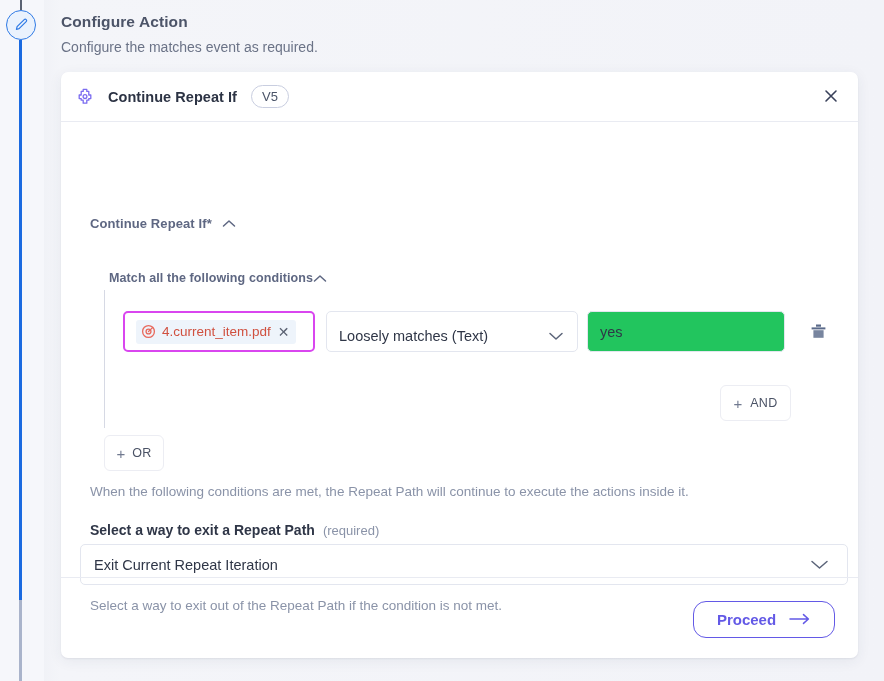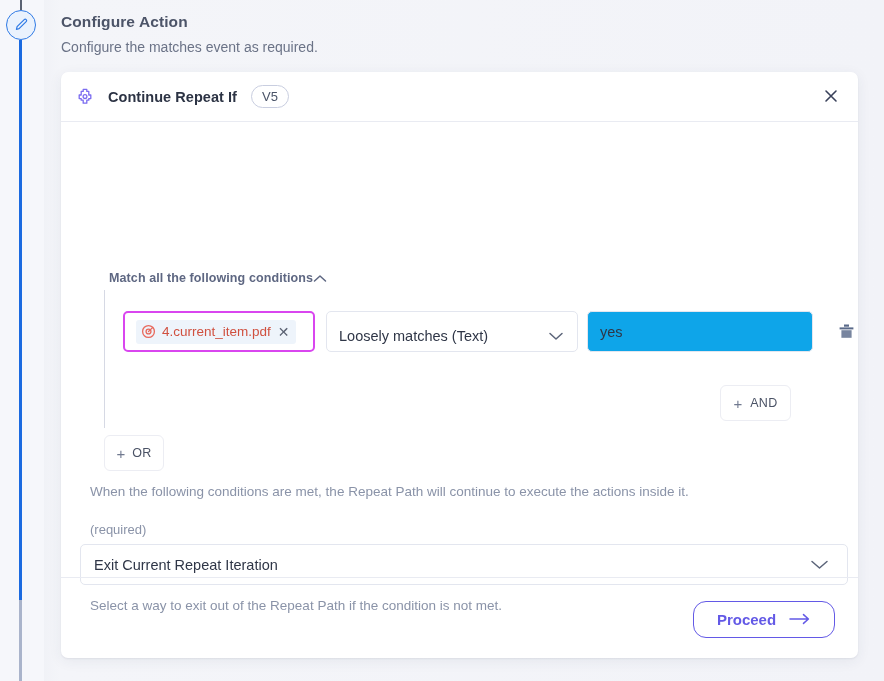--- a/index.html
+++ b/index.html
@@ -252,26 +252,26 @@
     padding: 9px 13px 0 12px;
     cursor: pointer;
   }
   .op-select .txt {
     font-size: 14.5px;
     color: #2f3647;
   }
 
   .value-input {
     margin-left: 9px;
-    width: 226px;
+    width: 198px;
     height: 41px;
     box-sizing: border-box;
     border: 1px solid #e3e6ef;
     border-radius: 5px;
-    background: #0ea5e9;
+    background: #22c55e;
     font-family: "Liberation Sans", sans-serif;
     font-size: 14.5px;
     color: #2f3647;
     padding: 0 12px;
     outline: none;
   }
   .trash-btn {
     margin-left: 22px;
     width: 22px;
     height: 22px;
@@ -446,20 +446,28 @@
       <div class="version-badge">V5</div>
       <div class="close-btn">
         <svg width="16" height="16" viewBox="0 0 16 16" aria-hidden="true">
           <path d="M3 3 L13 13 M13 3 L3 13" stroke="#39415a" stroke-width="1.6" stroke-linecap="round"></path>
         </svg>
       </div>
     </div>
 
     <div class="card-body">
 
+      <div class="section-label">
+        <span class="txt">Continue Repeat If*</span>
+        <span>
+          <svg width="14" height="9" viewBox="0 0 14 9" aria-hidden="true">
+            <path d="M1.5 7 L7 2 L12.5 7" stroke="#5e6782" stroke-width="1.5" fill="none" stroke-linecap="round" stroke-linejoin="round"></path>
+          </svg>
+        </span>
+      </div>
 
       <div class="match-label">
         <span class="txt">Match all the following conditions</span>
         <span>
           <svg width="14" height="9" viewBox="0 0 14 9" aria-hidden="true">
             <path d="M1.5 7 L7 2 L12.5 7" stroke="#5e6782" stroke-width="1.5" fill="none" stroke-linecap="round" stroke-linejoin="round"></path>
           </svg>
         </span>
       </div>
 
@@ -507,20 +515,21 @@
       </div>
 
       <div class="or-btn">
         <span class="plus-ico">+</span>
         <span class="logic-txt">OR</span>
       </div>
 
       <div class="hint-text">When the following conditions are met, the Repeat Path will continue to execute the actions inside it.</div>
 
       <div class="field-label">
+        <span class="main">Select a way to exit a Repeat Path</span>
         <span class="req">(required)</span>
       </div>
 
       <div class="exit-select">
         <span class="txt">Exit Current Repeat Iteration</span>
         <span>
           <svg width="19" height="11" viewBox="0 0 19 11" aria-hidden="true">
             <path d="M2 2.5 L9.5 9 L17 2.5" stroke="#5b6479" stroke-width="1.5" fill="none" stroke-linecap="round" stroke-linejoin="round"></path>
           </svg>
         </span>

